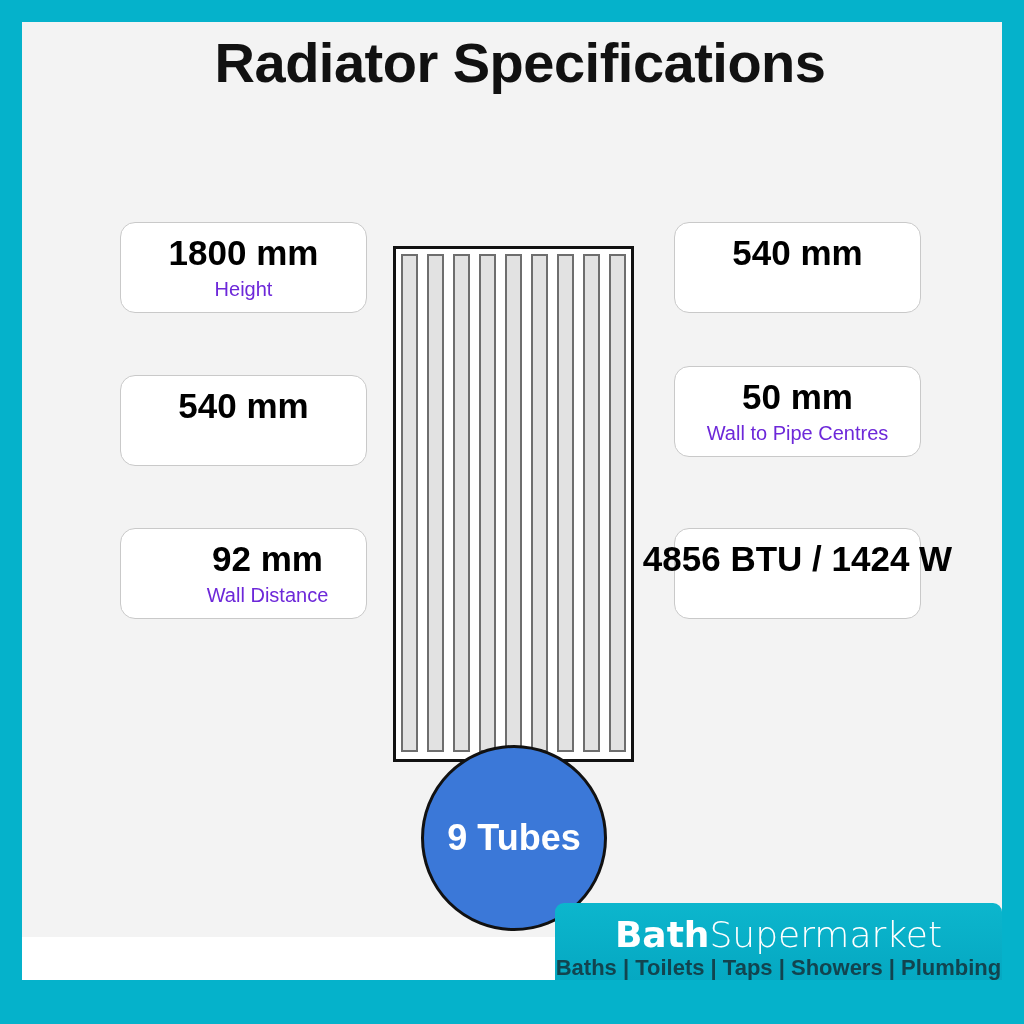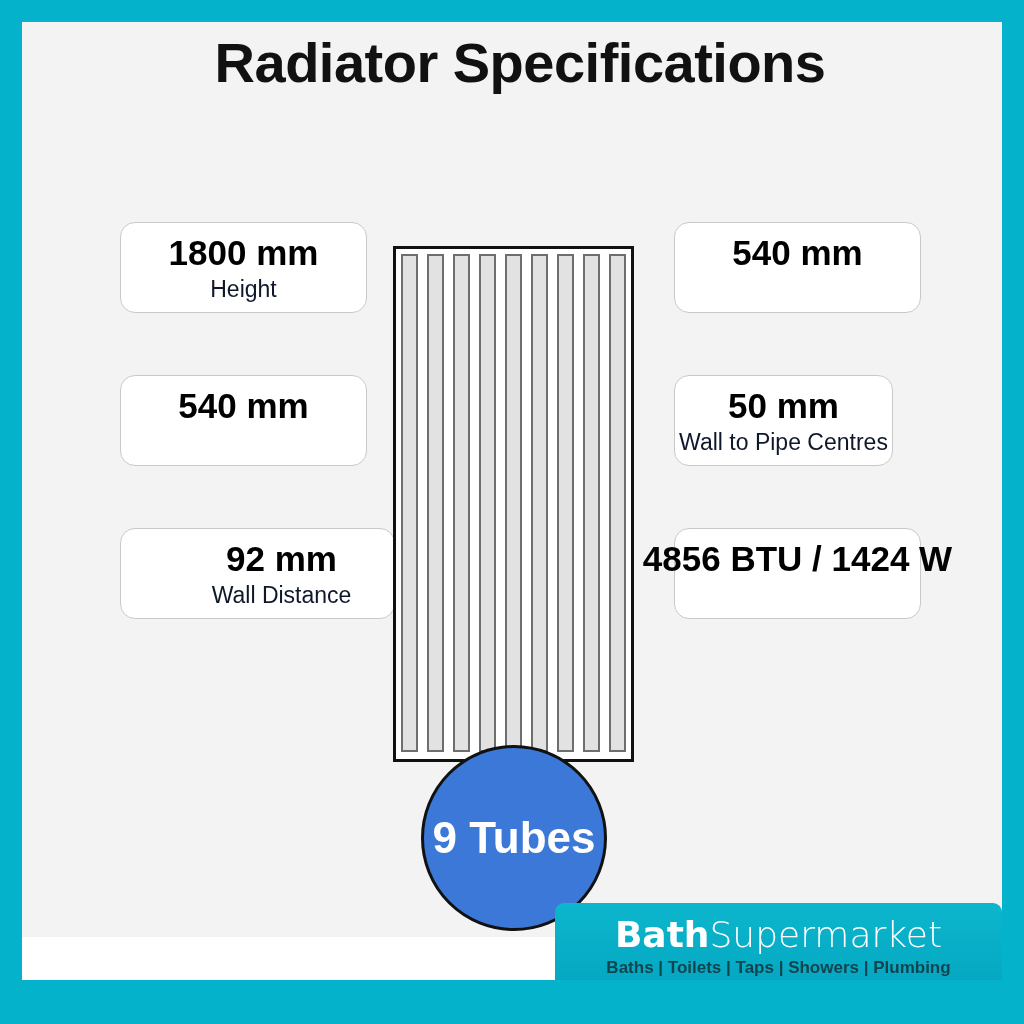--- a/index.html
+++ b/index.html
@@ -62,32 +62,32 @@
     margin-left: 27px;
   }
   .spec-value {
     font-size: 35px;
     font-weight: 700;
     color: #000000;
     line-height: 42px;
     white-space: nowrap;
   }
   .spec-label {
-    font-size: 23px;
+    font-size: 20px;
     font-weight: 400;
-    color: #0f172a;
+    color: #6d28d9;
     line-height: 30px;
     white-space: nowrap;
   }
 
   .box-height       { left: 71px;  top: 200px; width: 247px; height: 91px; }
   .box-pipe-centres { left: 71px;  top: 353px; width: 247px; height: 91px; }
-  .box-wall-dist    { left: 71px;  top: 506px; width: 275px; height: 91px; padding-left: 48px; }
+  .box-wall-dist    { left: 71px;  top: 506px; width: 247px; height: 91px; padding-left: 48px; }
   .box-length       { left: 625px; top: 200px; width: 247px; height: 91px; }
-  .box-wall-pipe    { left: 625px; top: 353px; width: 219px; height: 91px; }
+  .box-wall-pipe    { left: 625px; top: 344px; width: 247px; height: 91px; }
   .box-heat         { left: 625px; top: 506px; width: 247px; height: 91px; }
 
   
   .overflow-text .spec-value,
   .overflow-text .spec-label {
     position: relative;
     width: 460px;
     left: 50%;
     margin-left: -230px;
   }
@@ -129,21 +129,21 @@
     box-sizing: border-box;
     border-radius: 50%;
     background: #3b78d8;
     border: 3px solid #111111;
     display: flex;
     align-items: center;
     justify-content: center;
   }
   #tube-badge-label {
     color: #ffffff;
-    font-size: 44px;
+    font-size: 36px;
     font-weight: 700;
     white-space: nowrap;
   }
 
   
   #logo-panel {
     position: absolute;
     left: 533px;
     top: 881px;
     width: 447px;
@@ -163,21 +163,21 @@
   }
   #logo-bath {
     color: #ffffff;
     font-weight: 700;
   }
   #logo-supermarket {
     color: #ffffff;
     font-weight: 300;
   }
   #logo-tagline {
-    font-size: 17px;
+    font-size: 22px;
     font-weight: 700;
     color: #12444f;
     line-height: 22px;
     white-space: nowrap;
   }
 </style>
 </head>
 <body>
 
 <div id="page">

